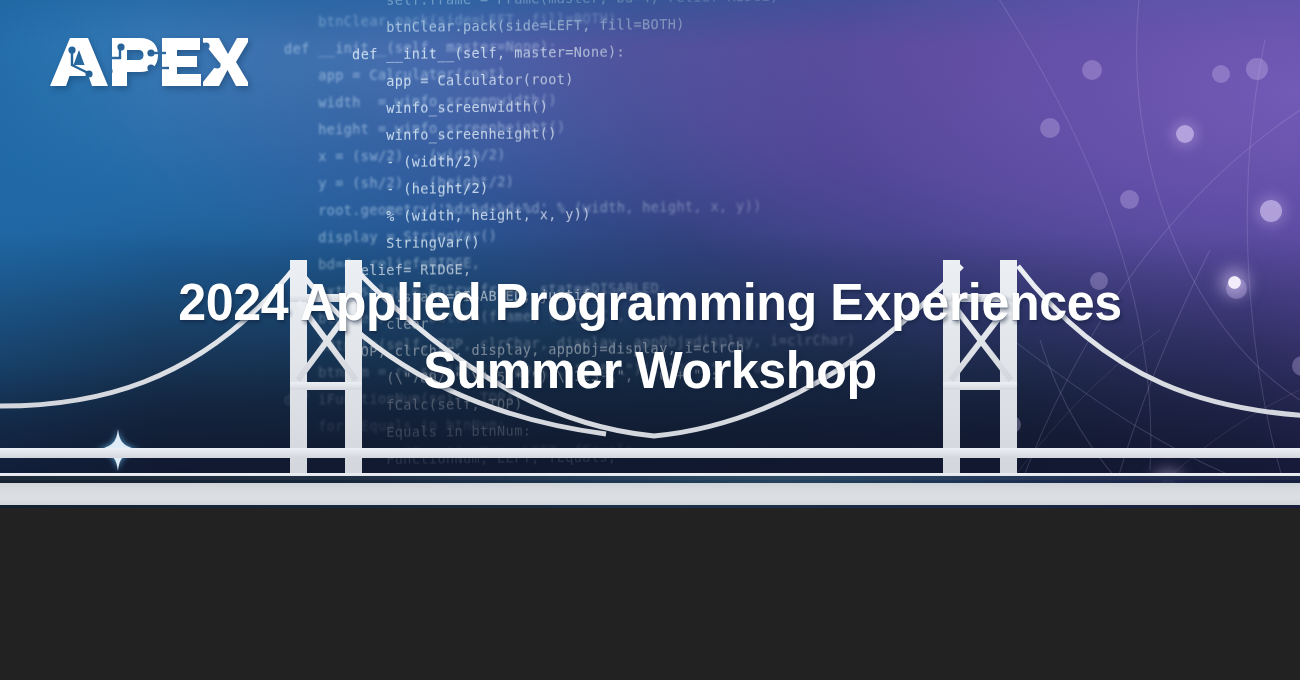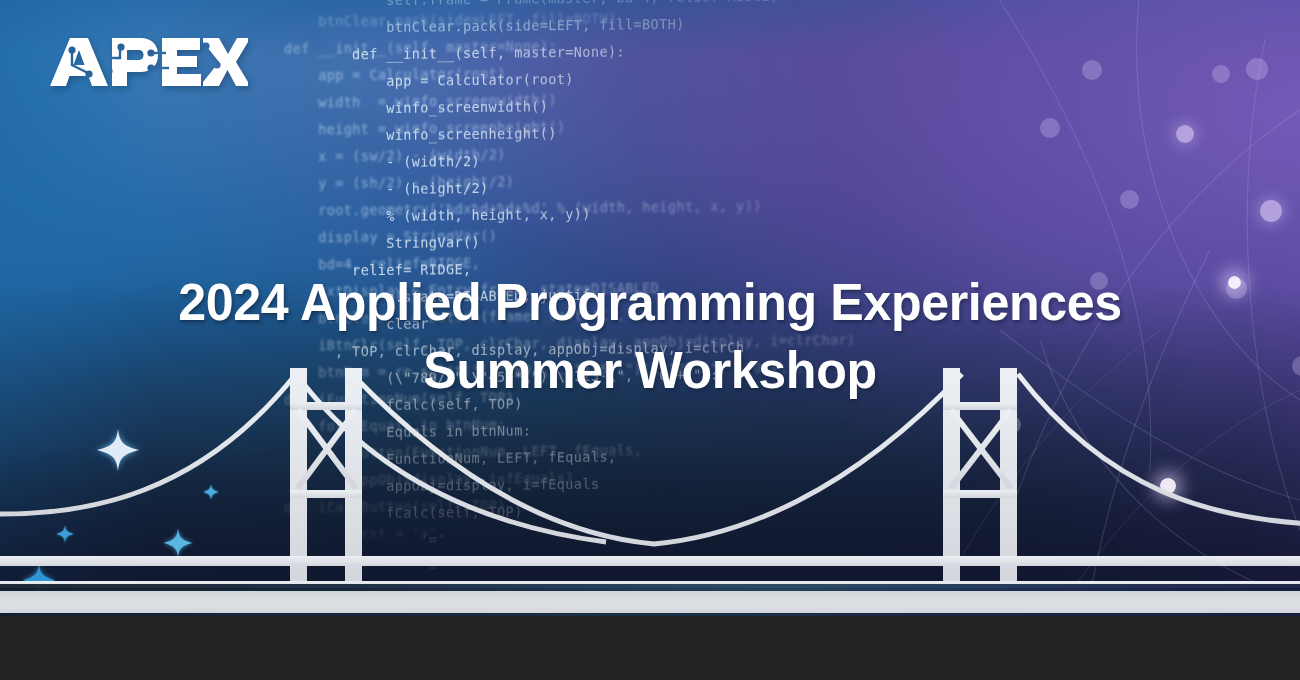--- a/index.html
+++ b/index.html
@@ -7,21 +7,21 @@
   html,body { background:#222; }
   body {
     font-family:"Liberation Sans", sans-serif;
     -webkit-font-smoothing:antialiased;
   }
 
   
   #banner {
     position:relative;
     width:1300px;
-    height:616px;
+    height:508px;
     overflow:hidden;
     background:#1d6cab;
   }
 
   
   .bg-base {
     position:absolute; inset:0;
     background:
       radial-gradient(120% 95% at 86% 6%,   #6a55a8 0%,  #6a55a8 14%, rgba(95,76,160,0.92) 32%, rgba(62,58,128,0.55) 52%, rgba(40,52,96,0.12) 70%, rgba(0,0,0,0) 82%),
       radial-gradient(95% 70% at 8% 2%,     #2f86c6 0%,  #2476b4 26%,  #1d6cab 46%, rgba(27,96,156,0.35) 68%, rgba(0,0,0,0) 86%),

